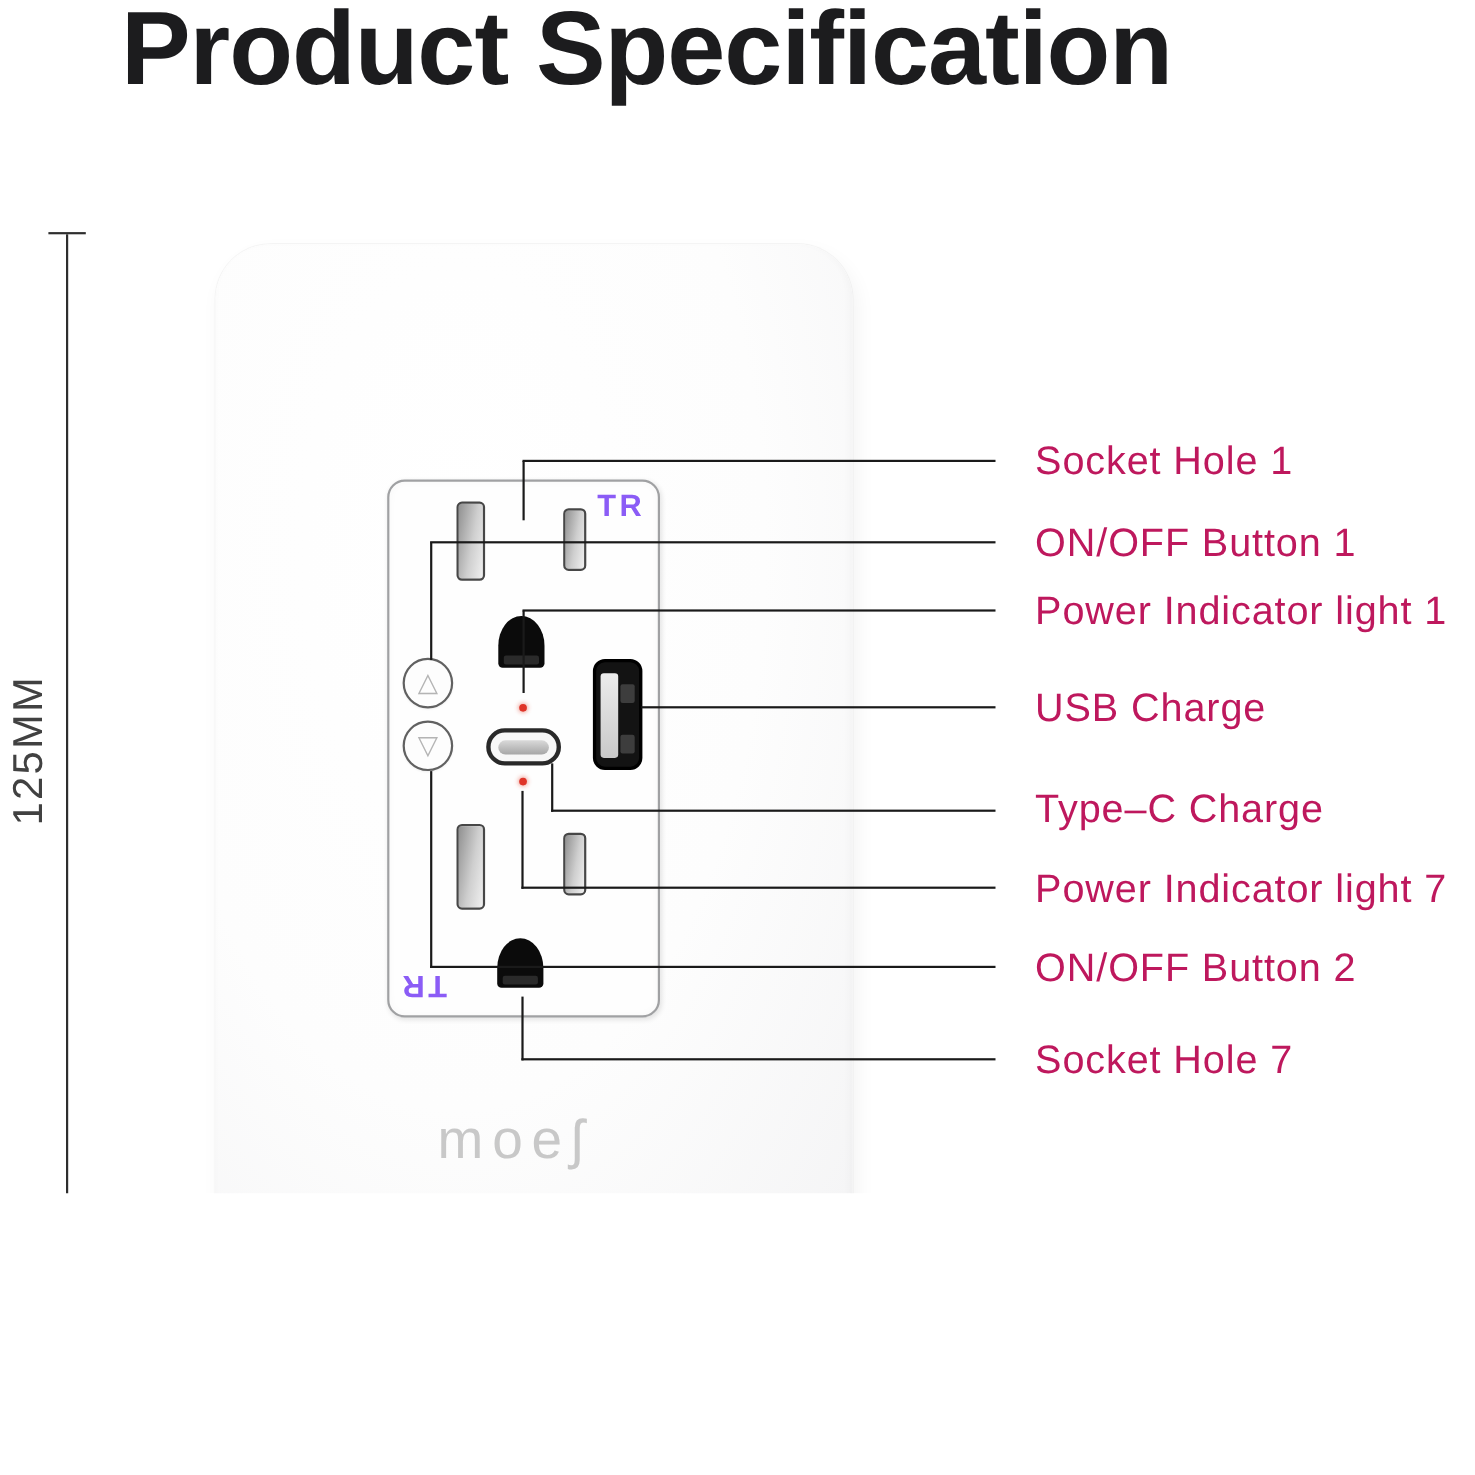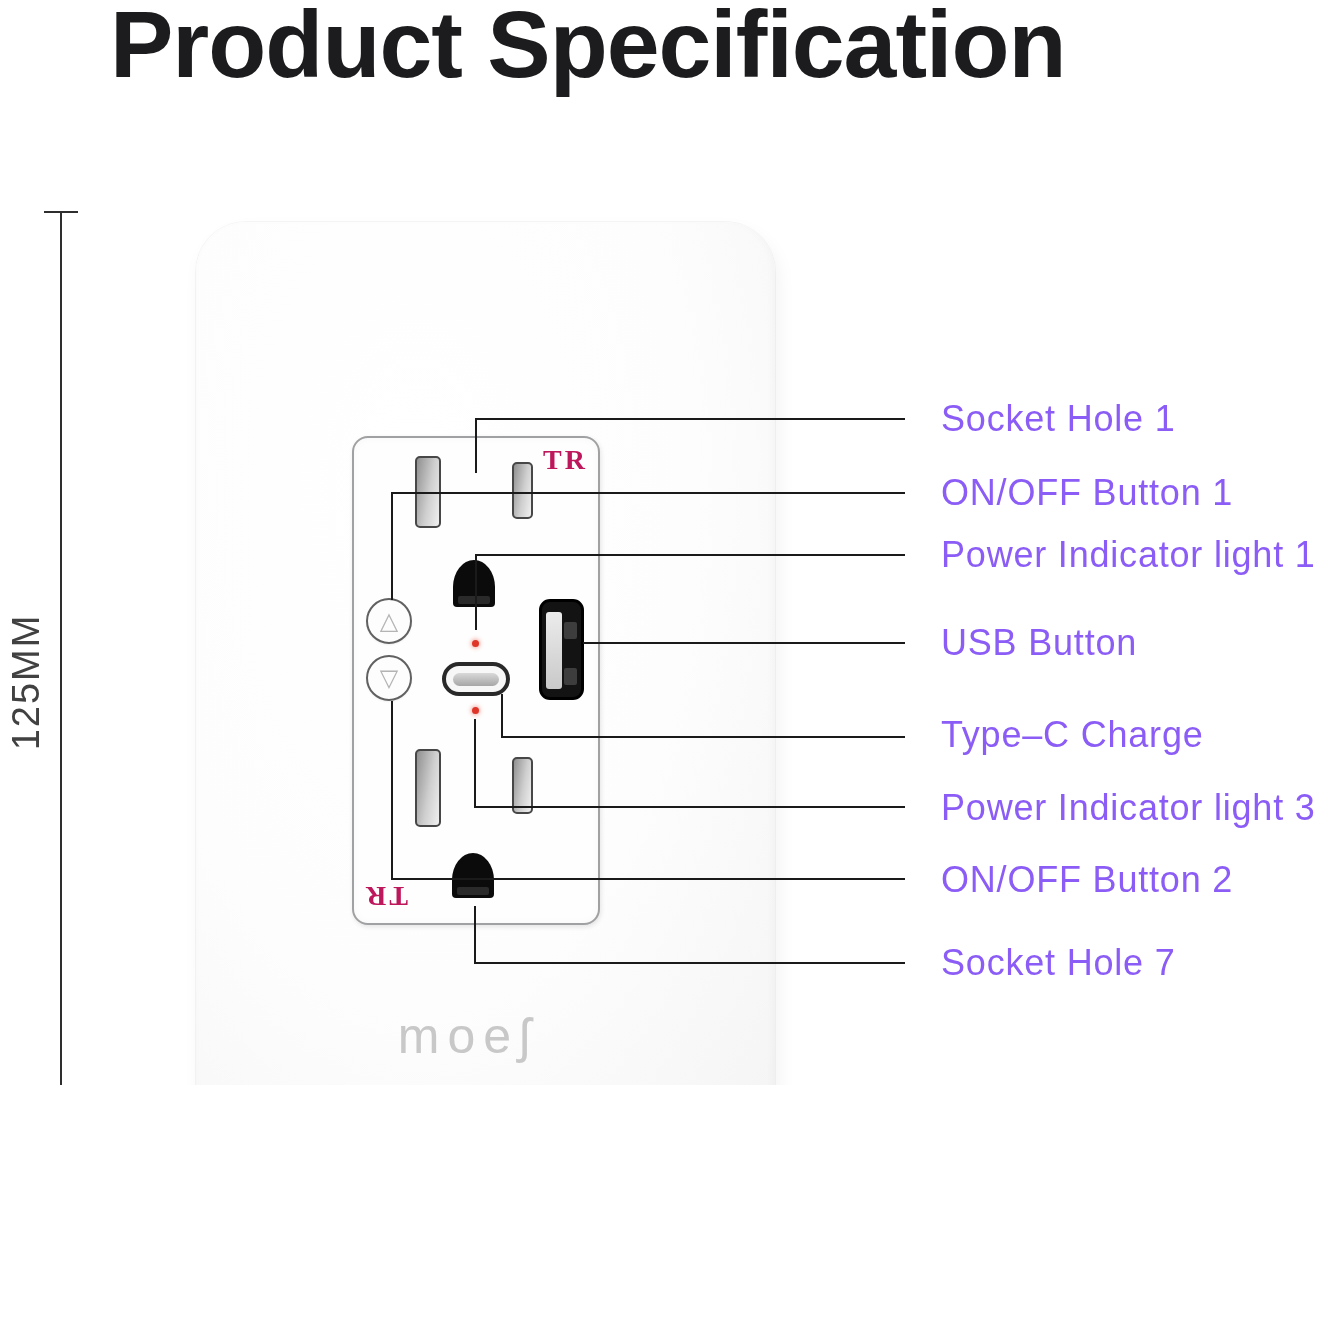--- a/index.html
+++ b/index.html
@@ -56,23 +56,22 @@
     transform:scaleY(-1);
   }
 
   
   .module {
     position:absolute; left:352px; top:436px; width:248px; height:489px;
     background:#fefefe; border:2px solid #a0a1a3; border-radius:16px; box-sizing:border-box;
     box-shadow:1px 2px 5px rgba(0,0,0,0.10), inset 0 0 8px rgba(0,0,0,0.03);
   }
   .tr-label {
-    position:absolute; font-size:28px; font-weight:700; color:#be185d; letter-spacing:3px;
+    position:absolute; font-size:28px; font-weight:700; color:#8b5cf6; letter-spacing:3px;
     text-shadow:0 1px 0 #ffffff;
-    font-family:Liberation Serif, serif;
   }
   .tr-top    { left:543px; top:444px; }
   .tr-bottom { left:363px; top:880px; transform:rotate(180deg); }
 
   .slot {
     position:absolute; box-sizing:border-box;
     border:2px solid #474747; border-radius:5px;
     background:linear-gradient(100deg, #909090 0%, #cfcfcf 55%, #f0f0f0 100%);
   }
   .slot-tl { left:415px; top:456px; width:26px; height:72px; }
@@ -134,21 +133,21 @@
   .c2v { left:391px; top:493px; height:107px; } .c2h { left:391px; top:492px; width:514px; }
   .c3v { left:475px; top:555px; height:75px; }  .c3h { left:475px; top:554px; width:430px; }
                                                 .c4h { left:583px; top:642px; width:322px; }
   .c5v { left:501px; top:694px; height:44px; }  .c5h { left:501px; top:736px; width:404px; }
   .c6v { left:474px; top:719px; height:89px; }  .c6h { left:474px; top:806px; width:431px; }
   .c7v { left:391px; top:701px; height:179px; } .c7h { left:391px; top:878px; width:514px; }
   .c8v { left:474px; top:906px; height:58px; }  .c8h { left:474px; top:962px; width:431px; }
 
   .callout-label {
     position:absolute; left:941px; font-size:36px; line-height:44px;
-    color:#8b5cf6; letter-spacing:0.8px; white-space:nowrap; font-weight:400;
+    color:#be185d; letter-spacing:0.8px; white-space:nowrap; font-weight:400;
   }
   .l1 { top:397px; } .l2 { top:471px; } .l3 { top:533px; } .l4 { top:621px; }
   .l5 { top:713px; } .l6 { top:786px; } .l7 { top:858px; } .l8 { top:941px; }
 </style>
 </head>
 <body>
 
 <div class="canvas">
 
   <div class="title">Product Specification</div>
@@ -208,23 +207,23 @@
   <div class="vline c6v"></div>
   <div class="hline c6h"></div>
   <div class="vline c7v"></div>
   <div class="hline c7h"></div>
   <div class="vline c8v"></div>
   <div class="hline c8h"></div>
 
   <div class="callout-label l1">Socket Hole 1</div>
   <div class="callout-label l2">ON/OFF Button 1</div>
   <div class="callout-label l3">Power Indicator light 1</div>
-  <div class="callout-label l4">USB Button</div>
+  <div class="callout-label l4">USB Charge</div>
   <div class="callout-label l5">Type–C Charge</div>
-  <div class="callout-label l6">Power Indicator light 3</div>
+  <div class="callout-label l6">Power Indicator light 7</div>
   <div class="callout-label l7">ON/OFF Button 2</div>
   <div class="callout-label l8">Socket Hole 7</div>
 
   <div class="dim-h-line"></div>
   <div class="dim-h-cap-l"></div>
   <div class="dim-h-cap-r"></div>
 
 </div>
 
 </body></html>

